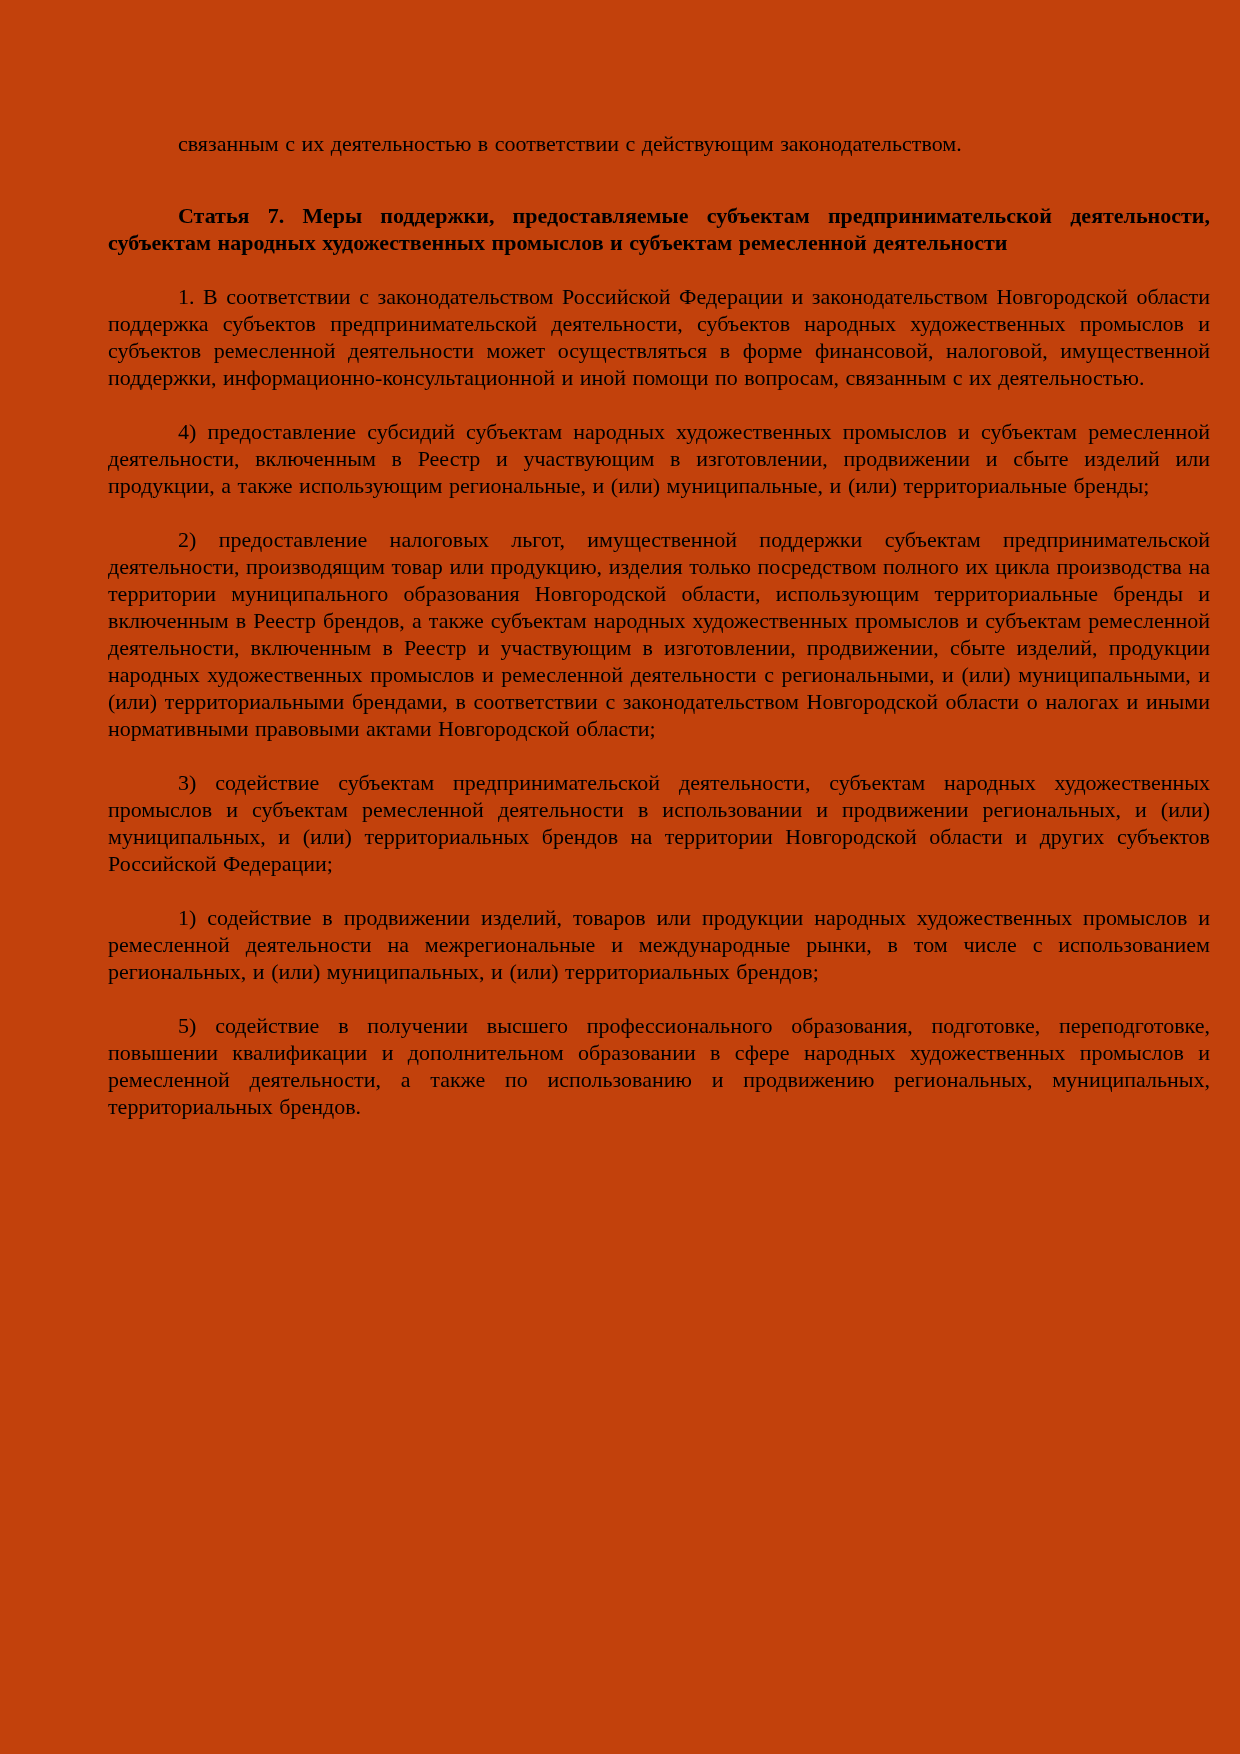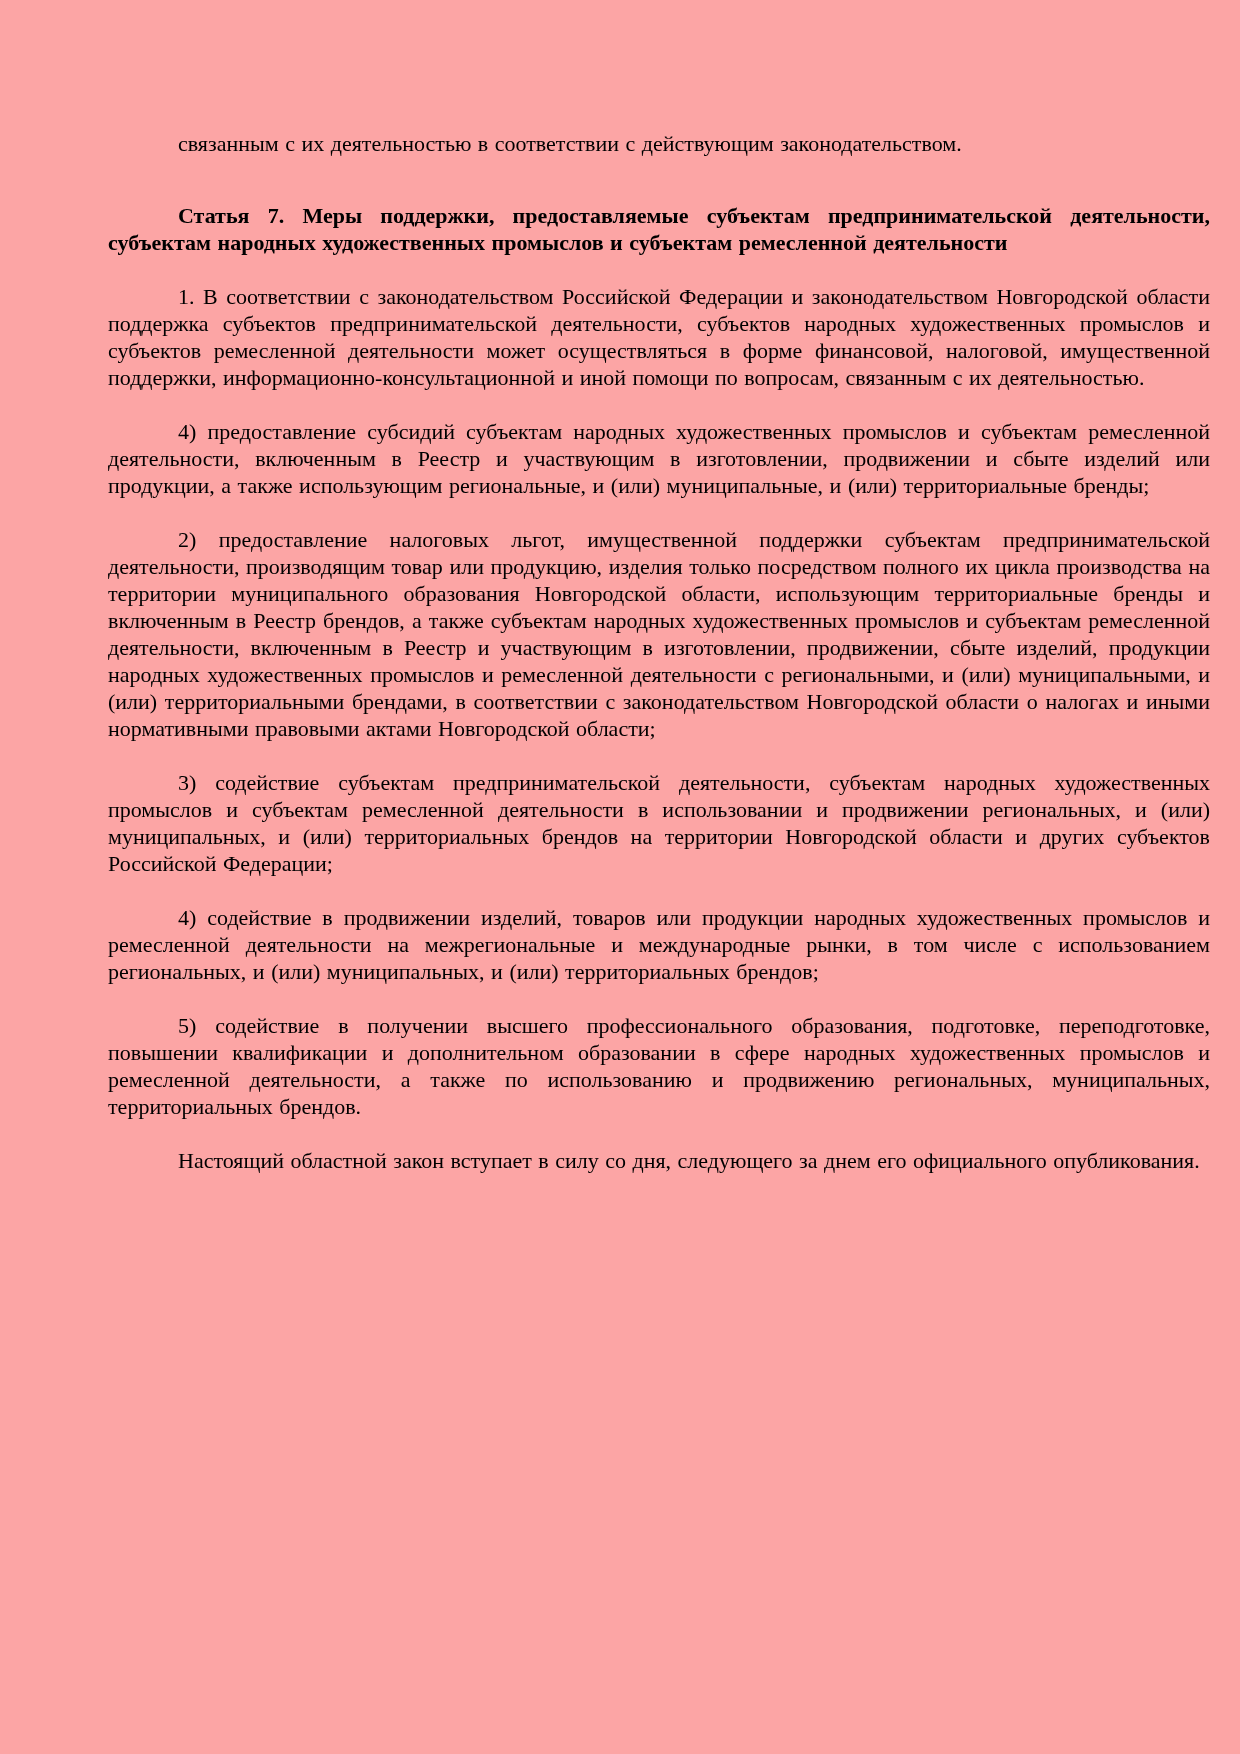--- a/index.html
+++ b/index.html
@@ -10,21 +10,21 @@
   body {
     width: 1240px;
     height: 1754px;
     overflow: hidden;
   }
   .page {
     box-sizing: border-box;
     width: 1240px;
     height: 1754px;
     padding: 130px 30px 40px 108px;
-    background: #fca5a5;
+    background: #c2410c;
     font-family: "Liberation Serif", "DejaVu Serif", serif;
     color: #000000;
   }
   .para, .heading {
     margin: 27px 0 0 0;
     font-size: 22px;
     line-height: 27px;
     text-align: justify;
     text-indent: 70px;
     word-spacing: 1px;
@@ -51,20 +51,19 @@
 
   <p class="para">1. В соответствии с законодательством Российской Федерации и законодательством Новгородской области поддержка субъектов предпринимательской деятельности, субъектов народных художественных промыслов и субъектов ремесленной деятельности может осуществляться в форме финансовой, налоговой, имущественной поддержки, информационно-консультационной и иной помощи по вопросам, связанным с их деятельностью.</p>
 
 
   <p class="para">4) предоставление субсидий субъектам народных художественных промыслов и субъектам ремесленной деятельности, включенным в Реестр и участвующим в изготовлении, продвижении и сбыте изделий или продукции, а также использующим региональные, и (или) муниципальные, и (или) территориальные бренды;</p>
 
   <p class="para">2) предоставление налоговых льгот, имущественной поддержки субъектам предпринимательской деятельности, производящим товар или продукцию, изделия только посредством полного их цикла производства на территории муниципального образования Новгородской области, использующим территориальные бренды и включенным в Реестр брендов, а также субъектам народных художественных промыслов и субъектам ремесленной деятельности, включенным в Реестр и участвующим в изготовлении, продвижении, сбыте изделий, продукции народных художественных промыслов и ремесленной деятельности с региональными, и (или) муниципальными, и (или) территориальными брендами, в соответствии с законодательством Новгородской области о налогах и иными нормативными правовыми актами Новгородской области;</p>
 
   <p class="para">3) содействие субъектам предпринимательской деятельности, субъектам народных художественных промыслов и субъектам ремесленной деятельности в использовании и продвижении региональных, и (или) муниципальных, и (или) территориальных брендов на территории Новгородской области и других субъектов Российской Федерации;</p>
 
-  <p class="para">4) содействие в продвижении изделий, товаров или продукции народных художественных промыслов и ремесленной деятельности на межрегиональные и международные рынки, в том числе с использованием региональных, и (или) муниципальных, и (или) территориальных брендов;</p>
+  <p class="para">1) содействие в продвижении изделий, товаров или продукции народных художественных промыслов и ремесленной деятельности на межрегиональные и международные рынки, в том числе с использованием региональных, и (или) муниципальных, и (или) территориальных брендов;</p>
 
   <p class="para">5) содействие в получении высшего профессионального образования, подготовке, переподготовке, повышении квалификации и дополнительном образовании в сфере народных художественных промыслов и ремесленной деятельности, а также по использованию и продвижению региональных, муниципальных, территориальных брендов.</p>
 
 
-  <p class="para">Настоящий областной закон вступает в силу со дня, следующего за днем его официального опубликования.</p>
 
 </div>
 
 </body></html>

